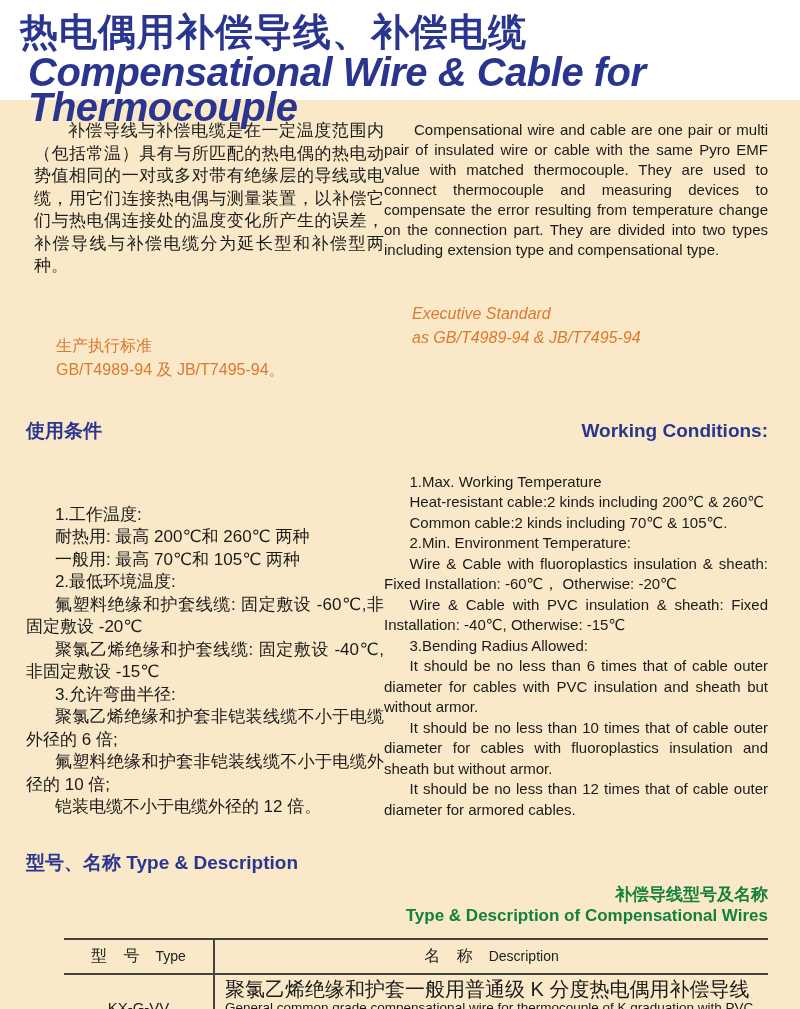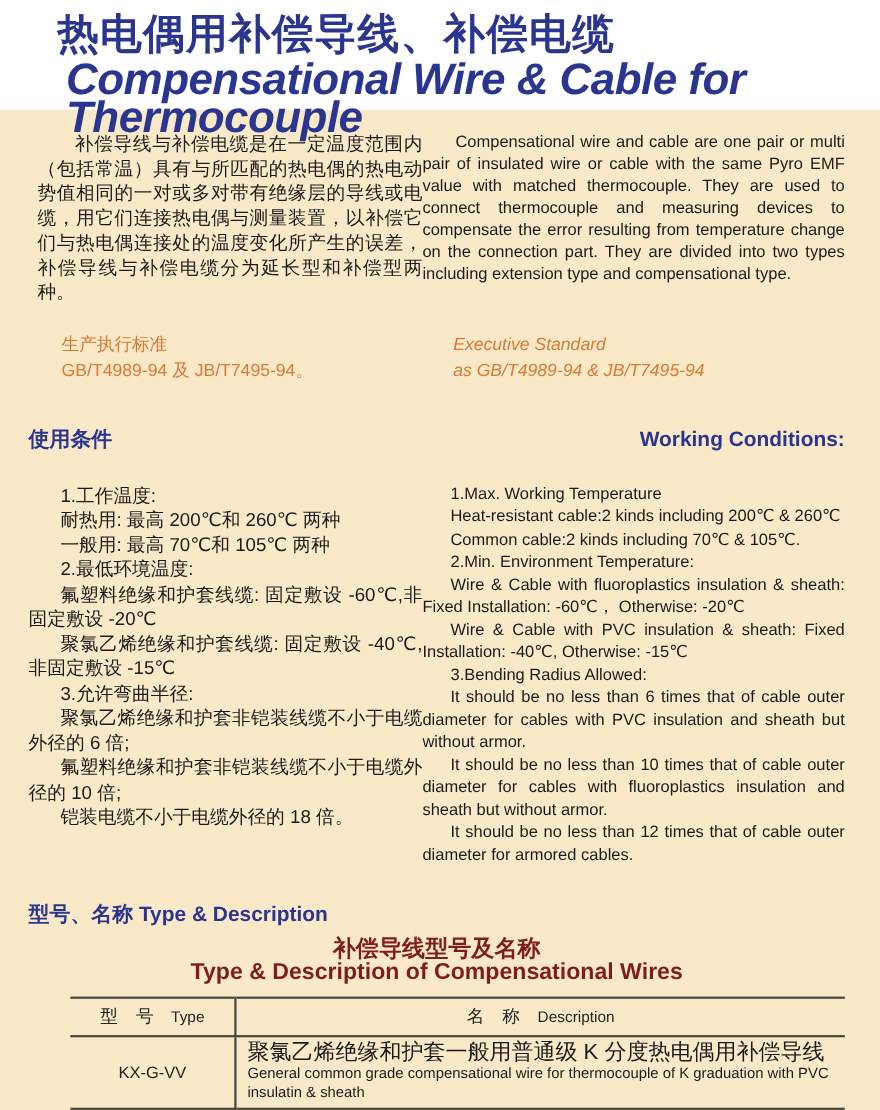--- a/index.html
+++ b/index.html
@@ -6,35 +6,35 @@
   html, body { margin: 0; padding: 0; }
   body {
     width: 800px; height: 1009px; overflow: hidden;
     background: #ffffff;
     font-family: "Liberation Sans", "DejaVu Sans", sans-serif;
     color: #1a1a1a;
   }
   .page { width: 800px; height: 1009px; }
 
   
-  .header { height: 100px; background: #ffffff; padding: 10px 0 0 20px; margin-left: 32px; }
+  .header { height: 100px; background: #ffffff; padding: 10px 0 0 20px; }
   .title-cn {
     margin: 0; color: #2a3590; font-size: 38px; line-height: 44px;
     font-weight: bold; letter-spacing: 1px;
   }
   .title-en {
     margin: 1px 0 0 8px; color: #2a3590; font-size: 40px; line-height: 35px;
     font-weight: bold; font-style: italic; letter-spacing: -0.5px;
   }
 
   
   .content { height: 909px; background: #fae9c8; padding: 20px 32px 0 26px; overflow: hidden; }
 
   .cols { display: flex; }
-  .col-l { width: 358px; flex: none; }
+  .col-l { width: 358px; flex: none; margin-top: 32px; }
   .col-r { flex: 1; min-width: 0; }
 
   .intro-cn {
     margin: 0; padding-left: 8px; font-size: 17px; line-height: 22.5px;
     text-indent: 2em; text-align: justify;
   }
   .intro-en {
     margin: 0; font-size: 15px; line-height: 20px;
     text-indent: 2em; text-align: justify;
   }
@@ -45,21 +45,21 @@
   .standards.r { padding-left: 28px; font-style: italic; }
 
   .wc-row { margin-top: 36px; display: flex; justify-content: space-between; align-items: baseline; }
   .wc-heading { margin: 0; color: #2a3590; font-size: 19px; font-weight: bold; }
 
   .lists-row { margin-top: 28px; }
   .list-cn p { margin: 0; font-size: 17px; line-height: 22.5px; text-indent: 1.7em; text-align: justify; }
   .list-en p { margin: 0; font-size: 15px; line-height: 20.5px; text-indent: 1.7em; text-align: justify; }
 
   .type-heading { margin: 30px 0 0 0; color: #2a3590; font-size: 19px; font-weight: bold; }
-  .type-sub { text-align: center; font-weight: bold; font-size: 21px; line-height: 21px; color: #7f1d1d; }
+  .type-sub { text-align: right; font-weight: bold; font-size: 17px; line-height: 21px; color: #15803d; }
   .type-sub.first { margin-top: 8px; }
 
   
   table.type-table {
     margin: 12px 0 0 38px; width: 704px;
     border-collapse: collapse;
     border-top: 2px solid #45443c;
   }
   .type-table th, .type-table td {
     border-bottom: 2px solid #45443c;
@@ -112,21 +112,21 @@
       <div class="list-cn col-l">
         <p>1.工作温度:</p>
         <p>耐热用: 最高 200℃和 260℃ 两种</p>
         <p>一般用: 最高 70℃和 105℃ 两种</p>
         <p>2.最低环境温度:</p>
         <p>氟塑料绝缘和护套线缆: 固定敷设 -60℃,非固定敷设 -20℃</p>
         <p>聚氯乙烯绝缘和护套线缆: 固定敷设 -40℃,非固定敷设 -15℃</p>
         <p>3.允许弯曲半径:</p>
         <p>聚氯乙烯绝缘和护套非铠装线缆不小于电缆外径的 6 倍;</p>
         <p>氟塑料绝缘和护套非铠装线缆不小于电缆外径的 10 倍;</p>
-        <p>铠装电缆不小于电缆外径的 18 倍。</p>
+        <p>铠装电缆不小于电缆外径的 12 倍。</p>
       </div>
       <div class="list-en col-r">
         <p>1.Max. Working Temperature</p>
         <p>Heat-resistant cable:2 kinds including 200℃ &amp; 260℃</p>
         <p>Common cable:2 kinds including 70℃ &amp; 105℃.</p>
         <p>2.Min. Environment Temperature:</p>
         <p>Wire &amp; Cable with fluoroplastics insulation &amp; sheath: Fixed Installation: -60℃，  Otherwise:  -20℃</p>
         <p>Wire &amp; Cable with PVC insulation &amp; sheath:  Fixed Installation: -40℃,  Otherwise:  -15℃</p>
         <p>3.Bending Radius Allowed:</p>
         <p>It should be no less than 6 times that of cable outer diameter for cables with PVC insulation and sheath but without armor.</p>

